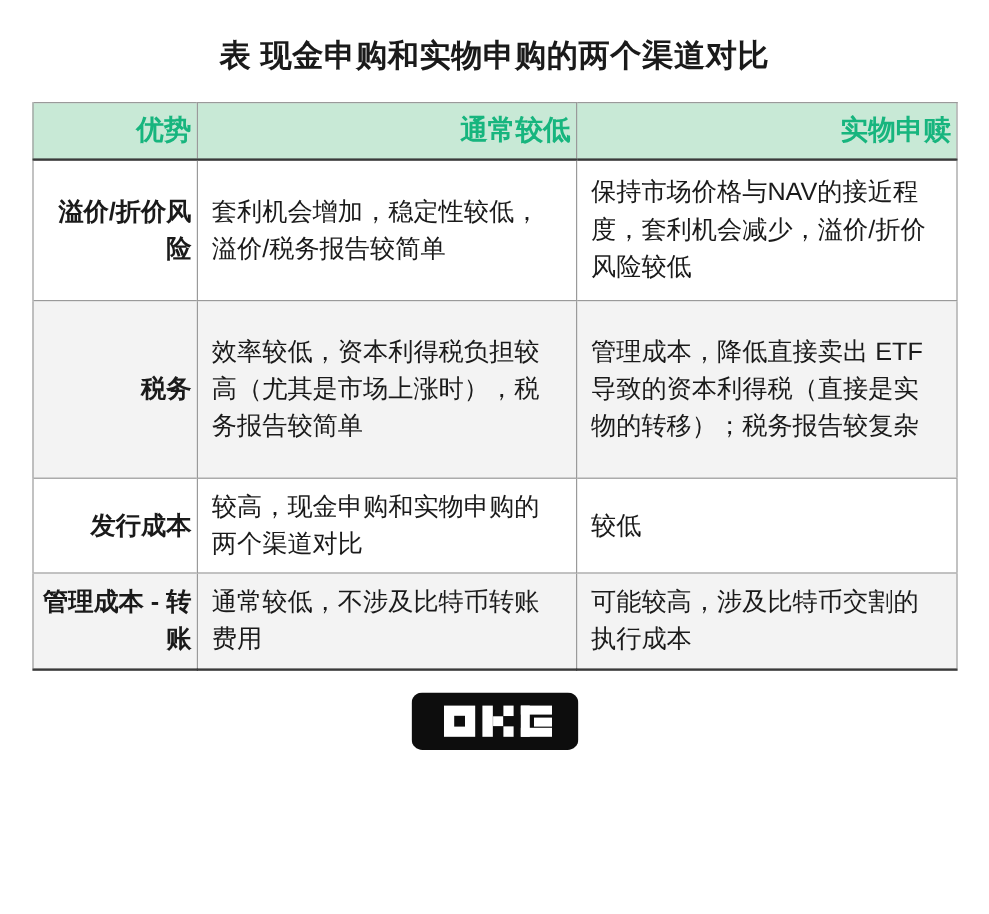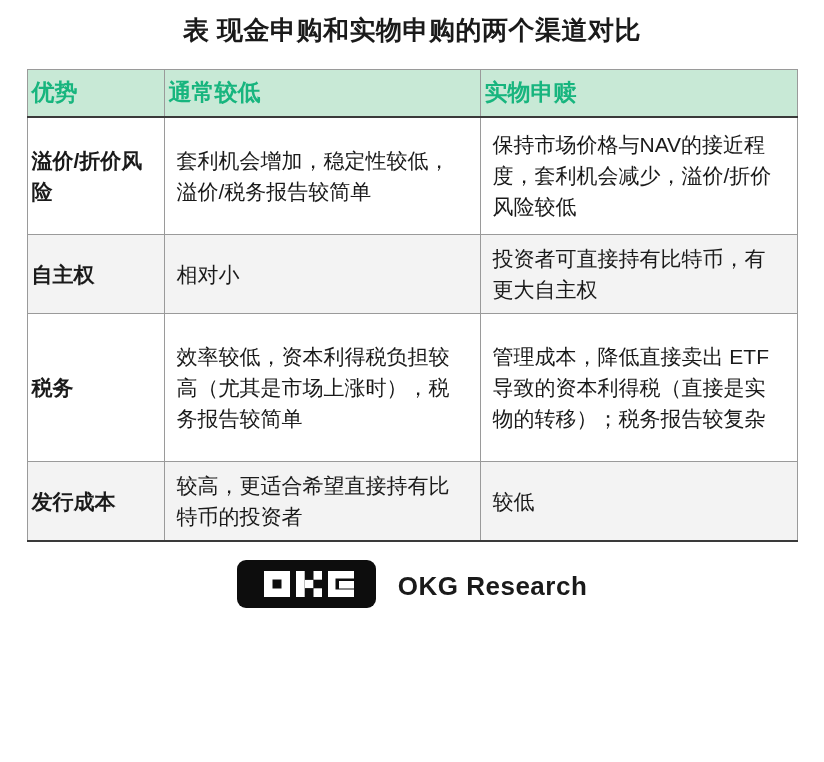--- a/index.html
+++ b/index.html
@@ -15,21 +15,21 @@
   html,body{margin:0;padding:0;}
   body{
     width:824px;height:762px;background:#ffffff;
     font-family:"Liberation Sans","DejaVu Sans",sans-serif;
     color:var(--body_text);
   }
   .page-title{
     text-align:center;
     font-size:26px;
     font-weight:700;
-    margin:0;
+    margin:16px;
     padding-top:13px;
     letter-spacing:0.5px;
     color:var(--body_text);
   }
   table.compare{
     width:770px;
     margin:21px auto 0 auto;
     border-collapse:collapse;
     table-layout:fixed;
     border:1px solid var(--border);
@@ -39,34 +39,34 @@
   col.c-cash{width:316px;}
   col.c-phys{width:317px;}
   th{
     background:var(--header_bg);
     color:var(--header_text);
     font-size:23px;
     font-weight:700;
     padding:6px 4px;
     border-left:1px solid var(--border);
     border-bottom:2px solid var(--border_dark);
-    text-align:left;
+    text-align:right;
   }
   td{
     font-size:21px;
     line-height:31px;
     padding:8px 12px;
     border-left:1px solid var(--border);
     border-top:1px solid var(--border);
     vertical-align:middle;
     text-align:left;
   }
   td.adv{
     font-weight:700;
-    text-align:left;
+    text-align:right;
     padding:8px 4px;
   }
   tbody tr:nth-child(even) td{background:var(--row_alt_bg);}
   thead tr{height:47px;}
   tr.h-r1{height:118px;}
   tr.h-r2{height:75px;}
   tr.h-r3{height:76px;}
   tr.h-r4{height:148px;}
   tr.h-r5{height:76px;}
   tr.h-r6{height:80px;}
@@ -101,34 +101,34 @@
       <th>通常较低</th>
       <th>实物申赎</th>
     </tr>
   </thead>
   <tbody>
     <tr class="h-r1">
       <td class="adv">溢价/折价风险</td>
       <td>套利机会增加，稳定性较低，溢价/税务报告较简单</td>
       <td>保持市场价格与NAV的接近程度，套利机会减少，溢价/折价风险较低</td>
     </tr>
-    <tr class="h-r3">
-      <td class="adv">自主权</td>
-      <td>相对小</td>
-      <td>投资者可直接持有比特币，有更大自主权</td>
-    </tr>
     <tr class="h-r4">
       <td class="adv">税务</td>
       <td>效率较低，资本利得税负担较高（尤其是市场上涨时），税务报告较简单</td>
       <td>管理成本，降低直接卖出 ETF 导致的资本利得税（直接是实物的转移）；税务报告较复杂</td>
     </tr>
     <tr class="h-r5">
       <td class="adv">发行成本</td>
-      <td>较高，更适合希望直接持有比特币的投资者</td>
+      <td>较高，现金申购和实物申购的两个渠道对比</td>
       <td>较低</td>
+    </tr>
+    <tr class="h-r6">
+      <td class="adv">管理成本 - 转账</td>
+      <td>通常较低，不涉及比特币转账费用</td>
+      <td>可能较高，涉及比特币交割的执行成本</td>
     </tr>
   </tbody>
 </table>
 
 <div class="footer">
   <span role="img" aria-label="OKG">
     <svg width="139" height="48" viewBox="0 0 139 48" xmlns="http://www.w3.org/2000/svg">
       <rect x="0" y="0" width="139" height="48" rx="9" fill="#0d0d0d"></rect>
 
       <rect x="27" y="11" width="26" height="26" fill="#ffffff"></rect>
@@ -138,14 +138,13 @@
       <rect x="67.9" y="19.9" width="8.4" height="8.2" fill="#ffffff"></rect>
       <rect x="76.5" y="11" width="8.5" height="8.7" fill="#ffffff"></rect>
       <rect x="76.5" y="28.3" width="8.5" height="8.7" fill="#ffffff"></rect>
 
       <rect x="91" y="11" width="26" height="7.5" fill="#ffffff"></rect>
       <rect x="91" y="11" width="7.5" height="26" fill="#ffffff"></rect>
       <rect x="91" y="29.5" width="26" height="7.5" fill="#ffffff"></rect>
       <rect x="102" y="21" width="15" height="7.5" fill="#ffffff"></rect>
     </svg>
   </span>
-  <span class="brand-text">OKG Research</span>
 </div>
 
 </body></html>

